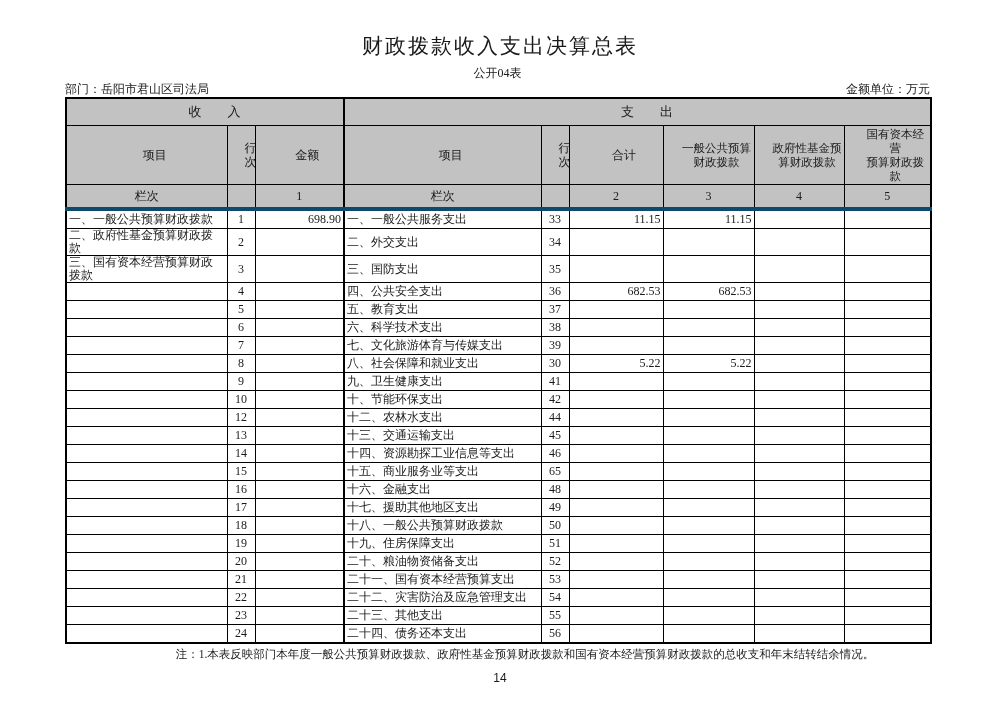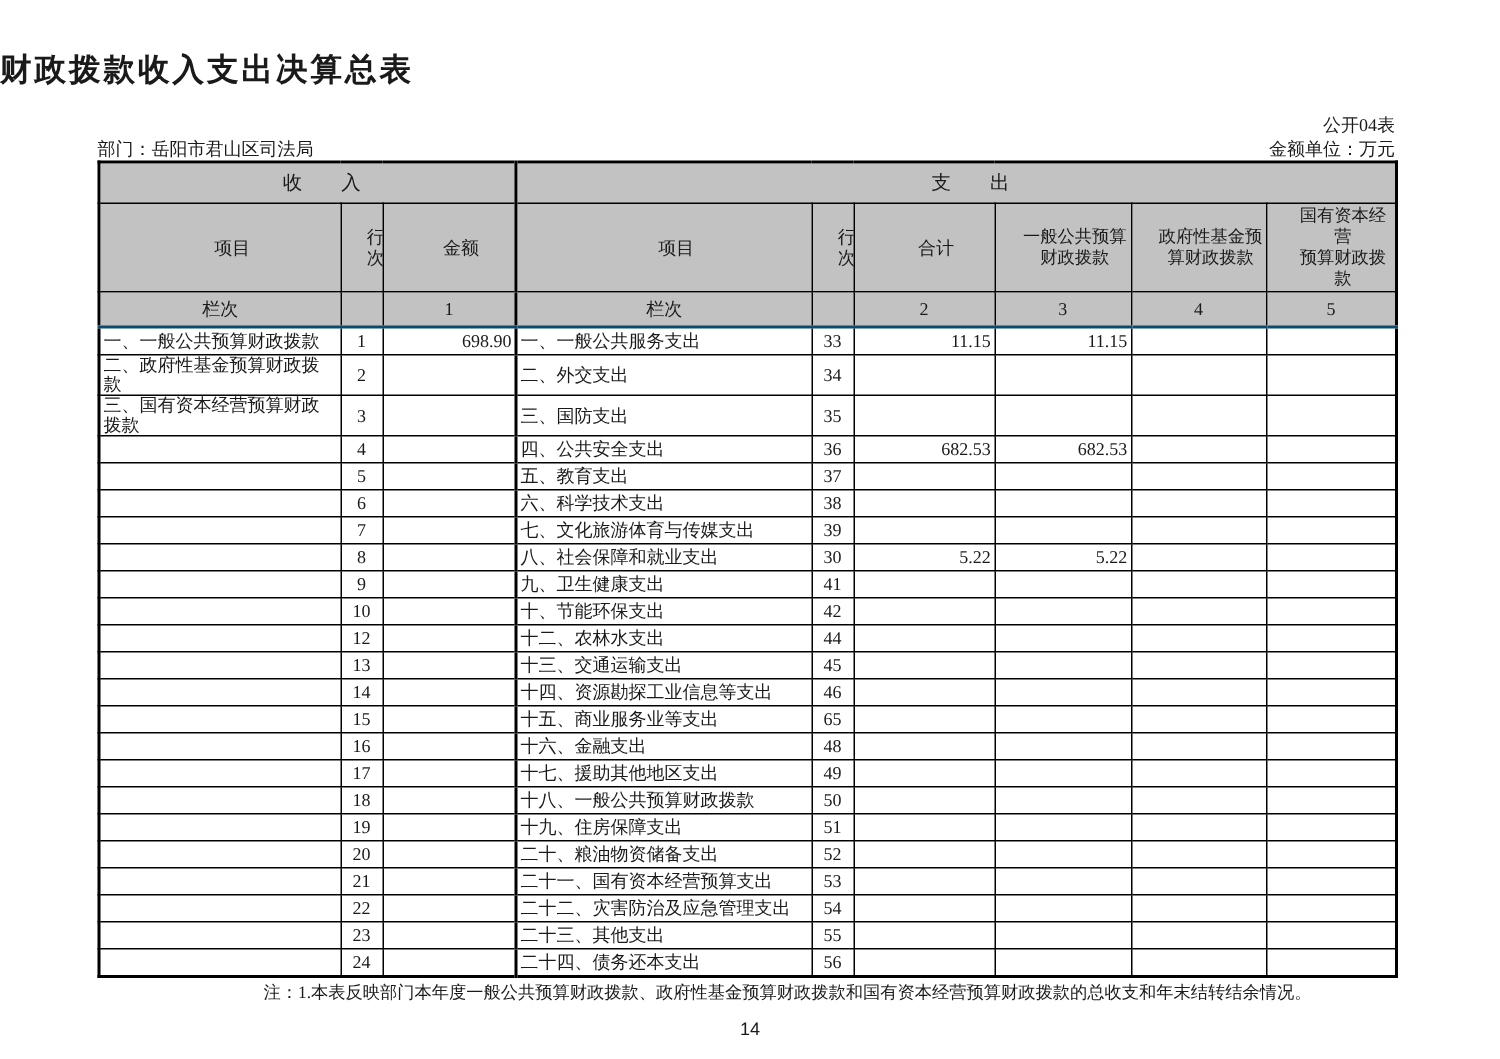--- a/index.html
+++ b/index.html
@@ -13,32 +13,33 @@
     color: #1a1a1a;
   }
   .page {
     position: relative;
     width: 1000px;
     height: 706px;
   }
   .doc-title {
     margin: 0;
     padding-top: 32px;
+    text-align: center;
     font-size: 21px;
-    font-weight: bold;
+    font-weight: normal;
     letter-spacing: 2px;
     line-height: 28px;
   }
   .right-meta {
     width: 865px;
     margin-left: 65px;
-    text-align: right;
+    text-align: center;
     font-size: 12px;
     line-height: 15px;
-    margin-top: 16px;
+    margin-top: 6px;
   }
   .meta-row {
     width: 865px;
     margin-left: 65px;
     display: flex;
     justify-content: space-between;
     font-size: 12px;
     line-height: 16px;
   }
   table.main {
@@ -55,21 +56,21 @@
   }
   thead th {
     background: #c2c2c2;
     font-weight: normal;
     text-align: center;
     vertical-align: middle;
   }
   tr.section-row th { height: 24px; font-size: 13px; padding-left: 20px; }
   tr.header-row th { height: 34px; line-height: 14px; padding-left: 17px; }
   tr.header-row th.narrow-h { font-size: 11.5px; white-space: pre-line; }
-  tr.cols-row th { height: 20px; border-bottom: 2px solid #0c4a6e; }
+  tr.cols-row th { height: 20px; border-bottom: 4px solid #0c4a6e; }
   tbody td {
     height: 17px;
     padding: 0 2px;
     line-height: 13px;
     vertical-align: middle;
     background: #ffffff;
   }
   td.item { text-align: left; }
   td.num { text-align: center; }
   td.amt { text-align: right; }

